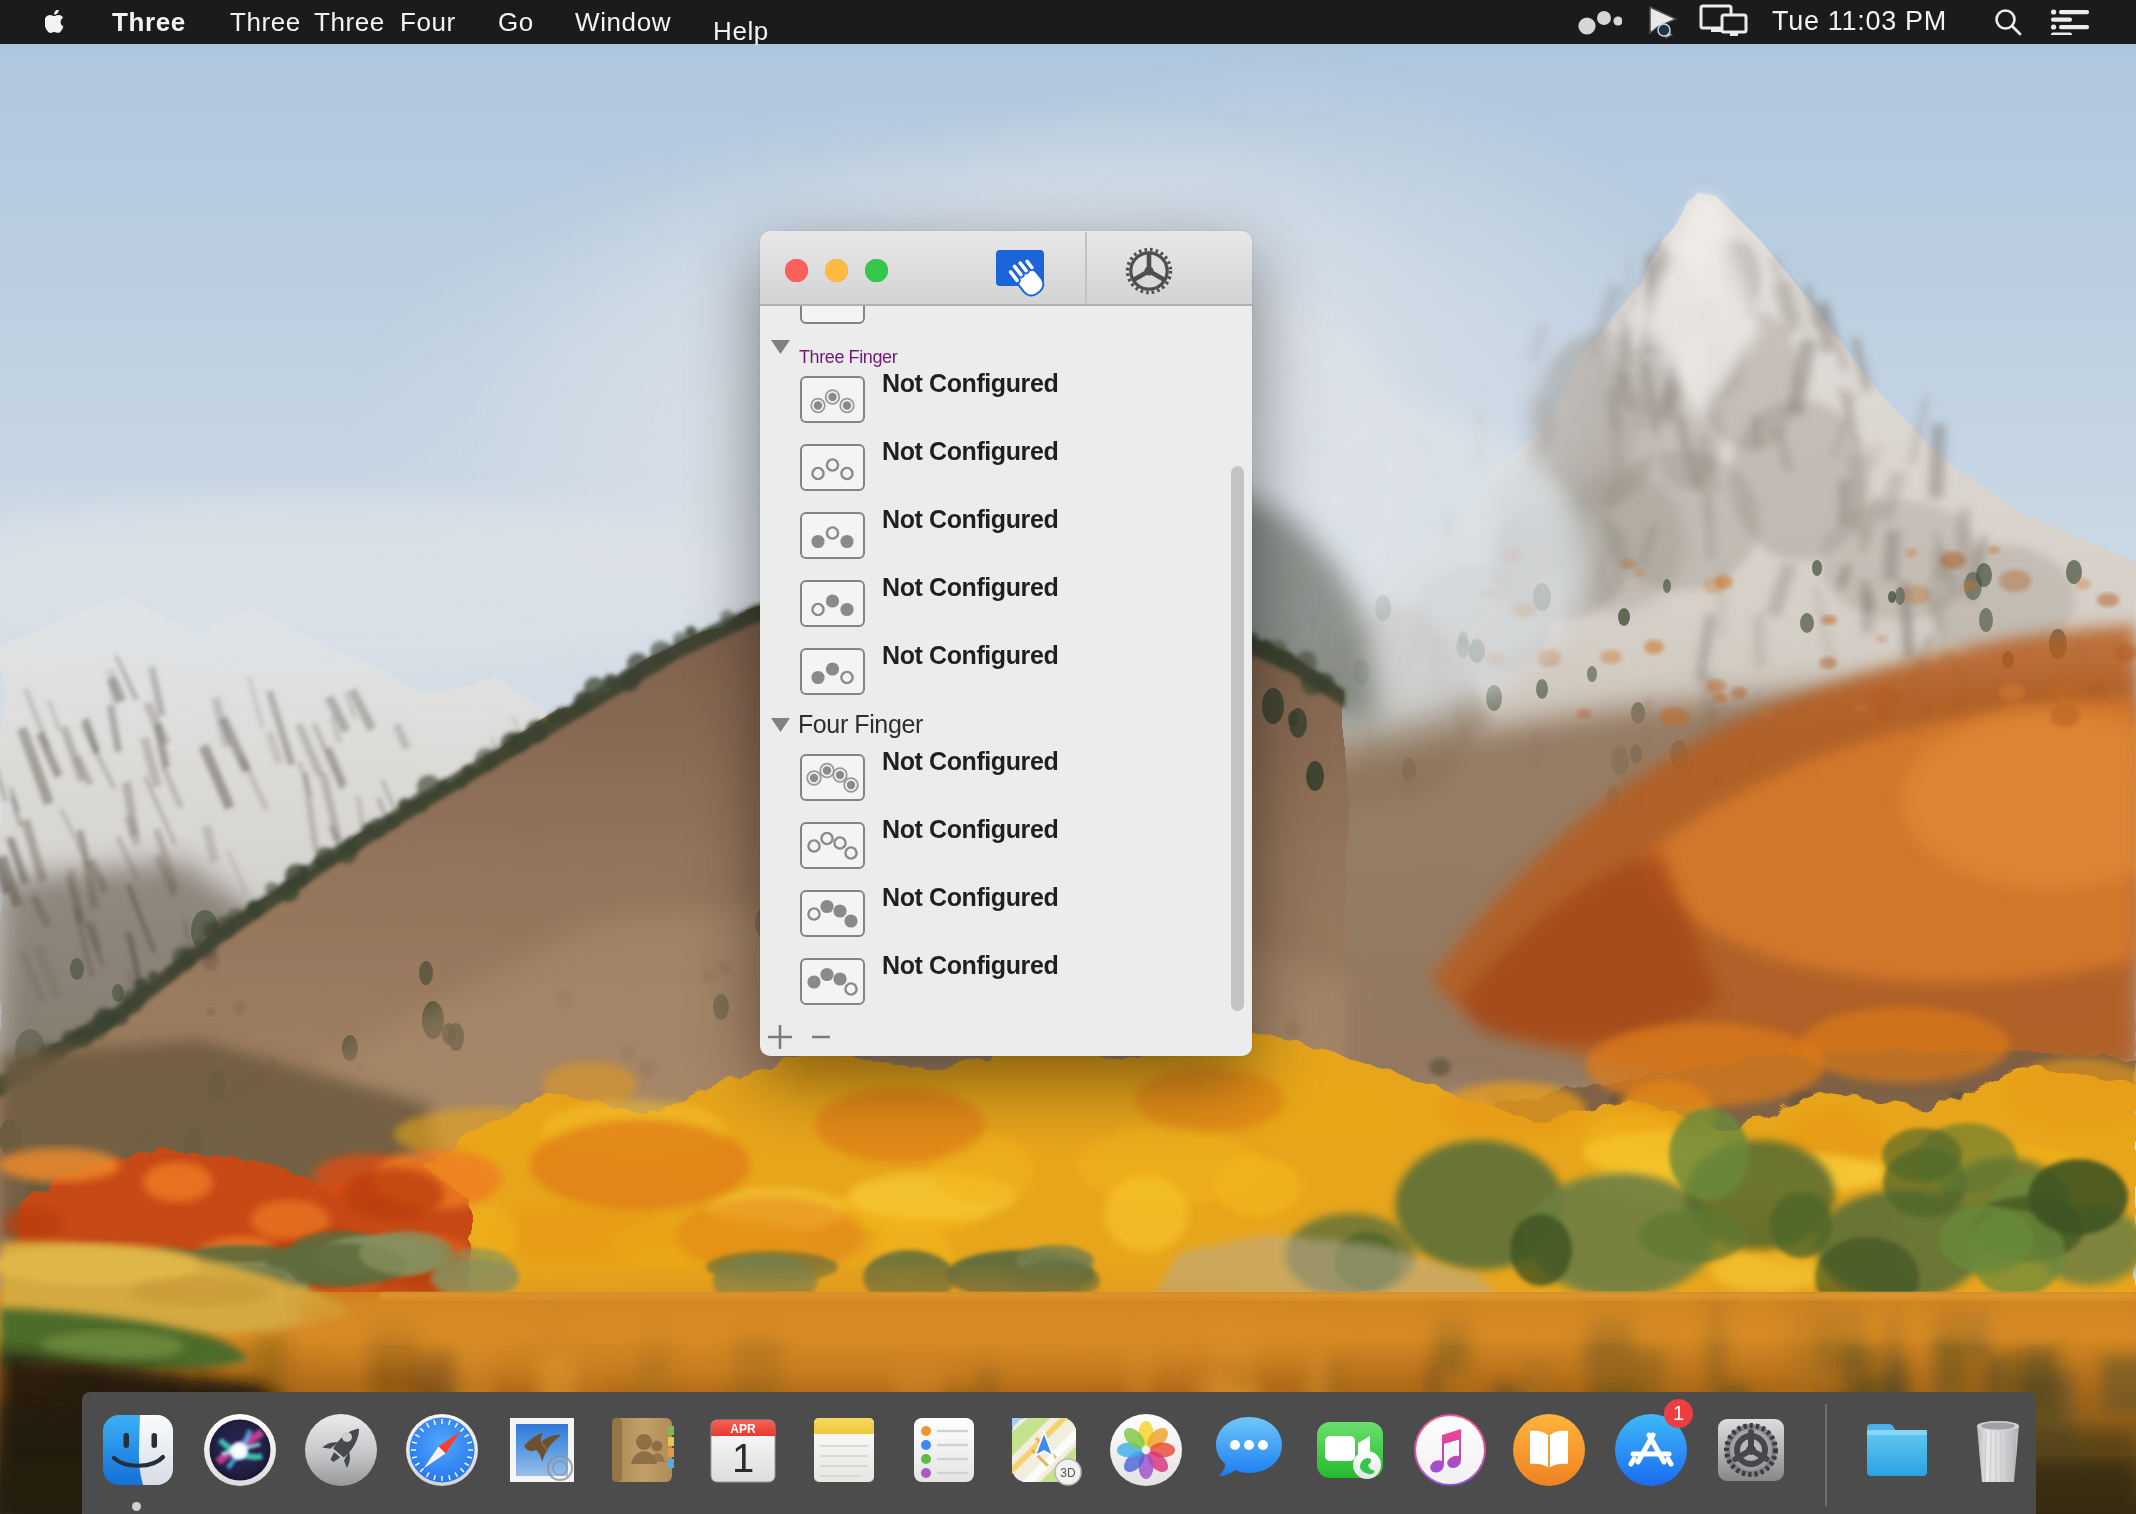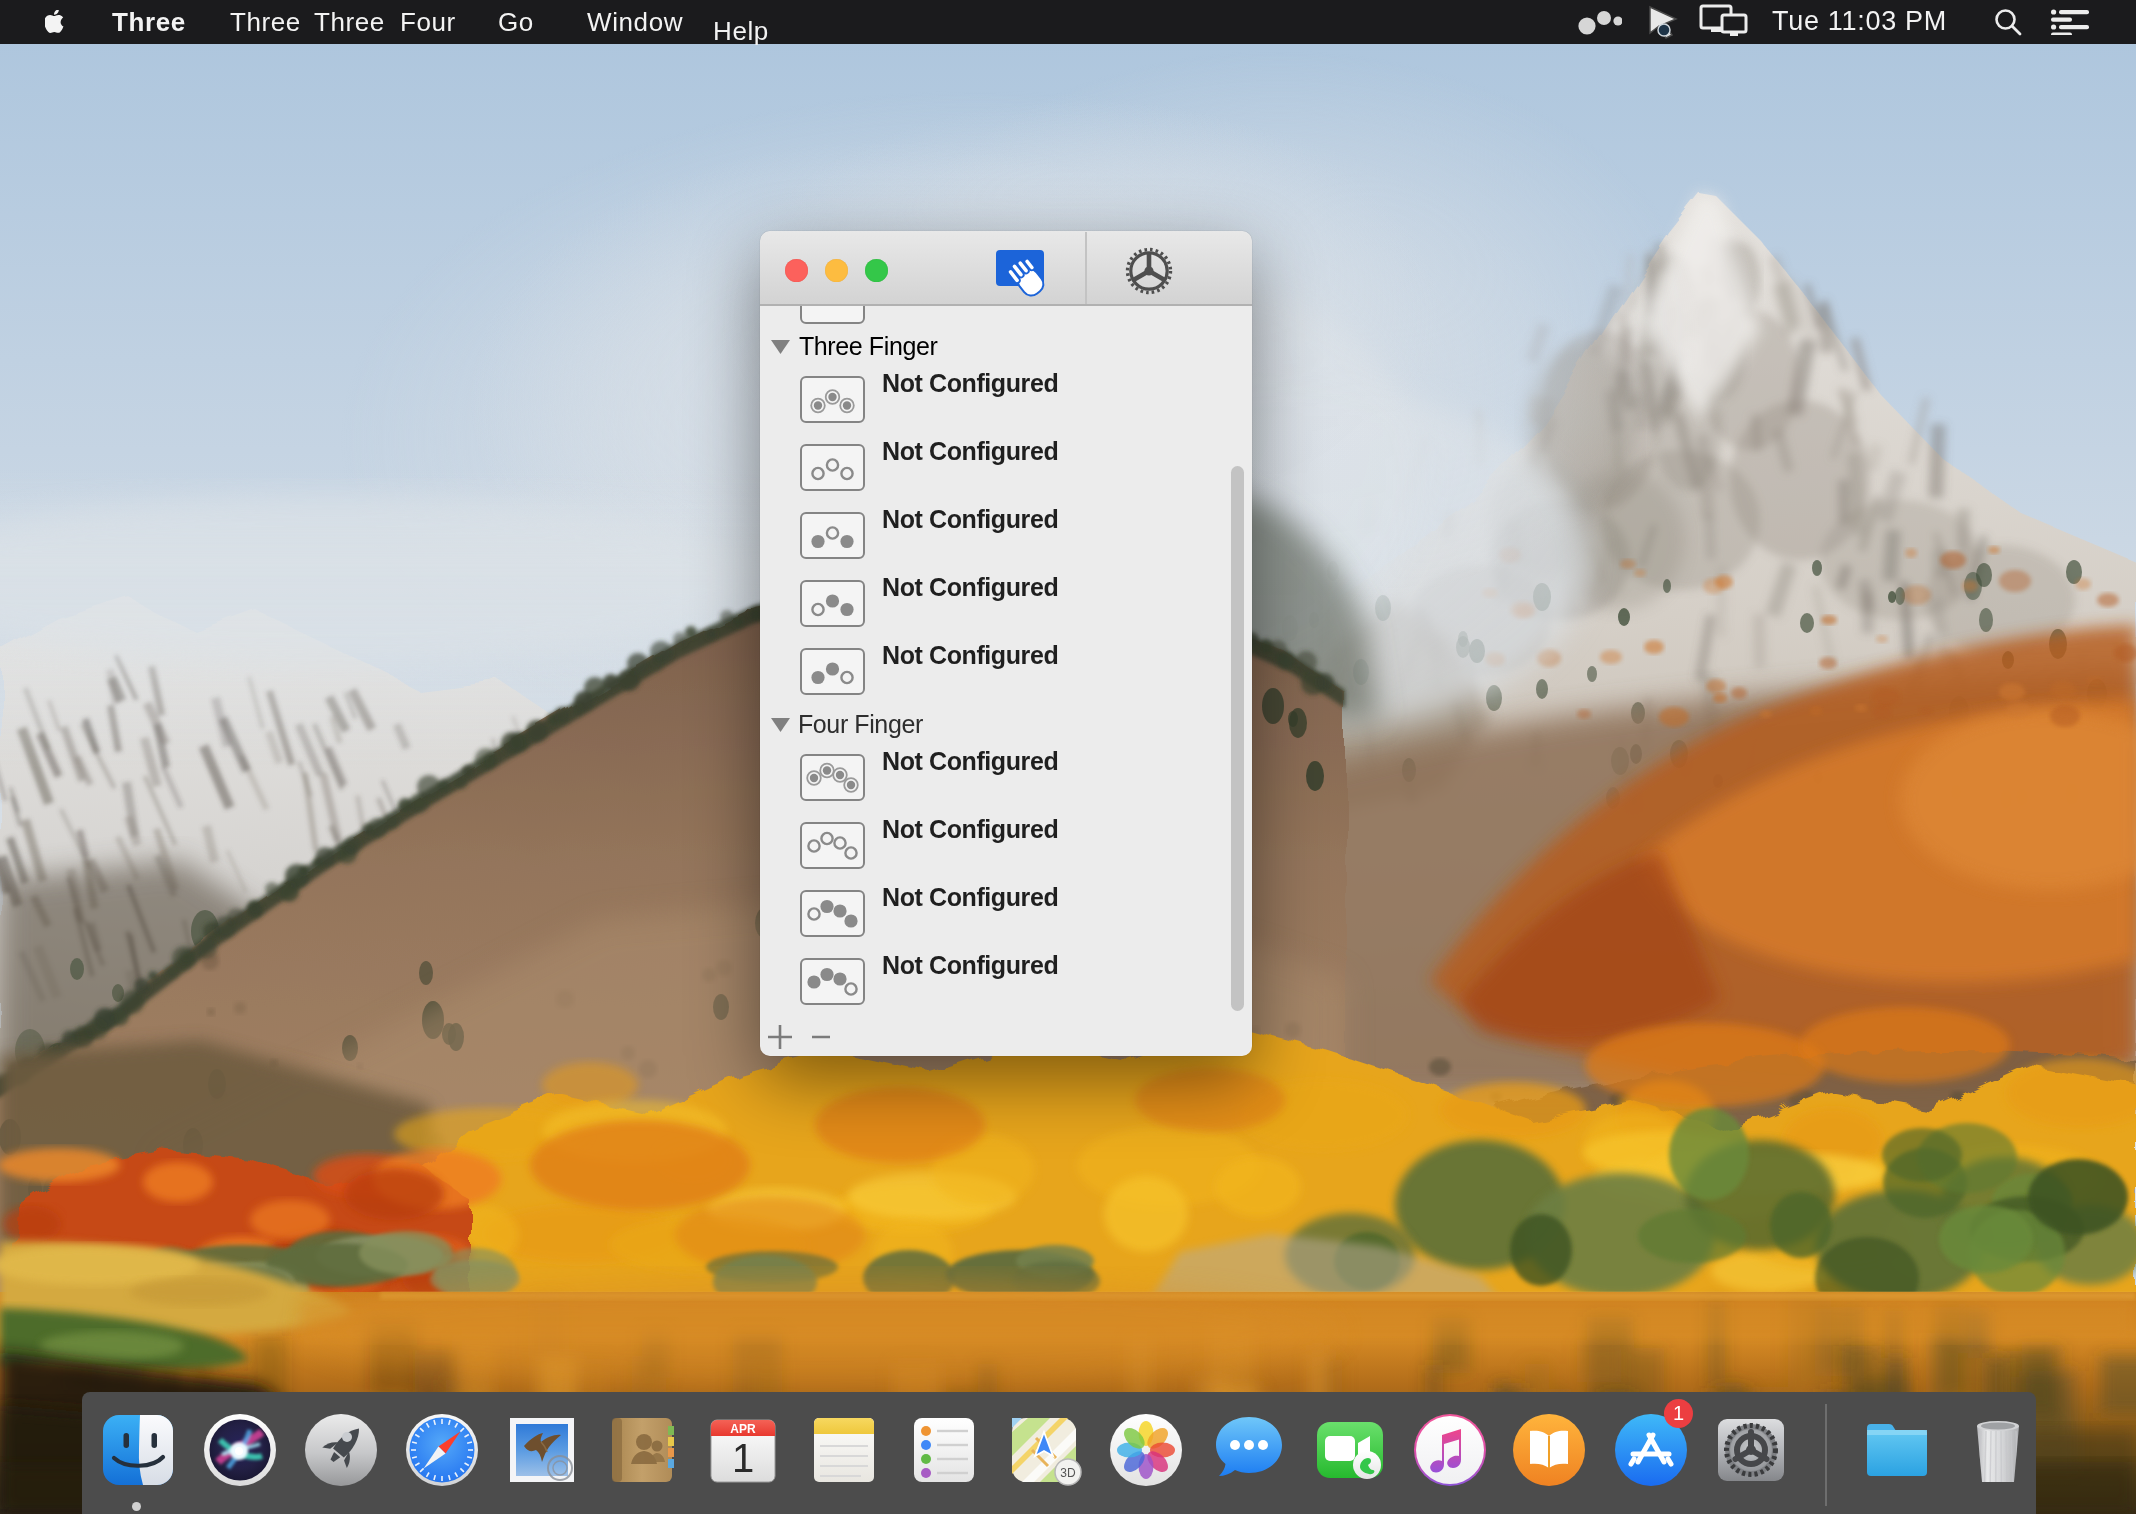--- a/index.html
+++ b/index.html
@@ -857,21 +857,21 @@
         <svg width="19" height="23" viewBox="0 0 19 23" style="display:block">
           <path fill="#f3f3f3" d="M15.6,12.1c0-3.1,2.5-4.6,2.6-4.7c-1.4-2.1-3.6-2.4-4.4-2.4c-1.9-0.2-3.7 1.1-4.6,1.1C8.2,6.1,6.7,5,5.1,5C3.1,5.1,1.2,6.2,0.2,8c-2.1,3.6-0.5,9,1.5,11.9c1,1.4,2.2,3,3.7,3c1.5-0.1,2.1-1,3.9-1c1.8,0,2.3,1,3.9,0.9c1.6,0,2.6-1.5,3.6-2.9c1.1-1.7,1.6-3.3,1.6-3.4C18.4,16.5,15.6,15.4,15.6,12.1z"></path>
           <path fill="#f3f3f3" d="M12.6,3.1c0.8-1,1.4-2.4,1.2-3.8c-1.2,0-2.7,0.8-3.5,1.8C9.5,2,8.9,3.4,9.1,4.7C10.4,4.8,11.8,4.1,12.6,3.1z"></path>
         </svg>
       </div>
       <span style="position:absolute;left:112px;top:7px;font-weight:bold;letter-spacing:0.6px">Three</span>
       <span style="position:absolute;left:230px;top:7px;letter-spacing:0.6px">Three</span>
       <span style="position:absolute;left:314px;top:7px;letter-spacing:0.6px">Three</span>
       <span style="position:absolute;left:400px;top:7px;letter-spacing:0.6px">Four</span>
       <span style="position:absolute;left:498px;top:7px;letter-spacing:0.6px">Go</span>
-      <span style="position:absolute;left:587px;top:7px;letter-spacing:0.6px">Window</span>
+      <span style="position:absolute;left:575px;top:7px;letter-spacing:0.6px">Window</span>
       <span style="position:absolute;left:713px;top:16px;letter-spacing:0.6px">Help</span>
 <div style="position:absolute;left:1578px;top:7px"><svg width="44" height="30" viewBox="0 0 44 30">
           <circle cx="9" cy="19" r="8.6" fill="#d6d6d6"></circle>
           <circle cx="26" cy="11" r="7" fill="#d6d6d6"></circle>
           <circle cx="40" cy="14" r="4.6" fill="#d6d6d6"></circle>
         </svg></div>
 <div style="position:absolute;left:1646px;top:5px"><svg width="36" height="34" viewBox="0 0 36 34">
           <path d="M4,2 L30,14 L18,19 L26,30 L20,33 L13,21 L4,28 Z" fill="#e8e8e8" stroke="#4a4a4a" stroke-width="1.5"></path>
           <circle cx="18" cy="25" r="6" fill="#1e3448" stroke="#cfd6dc" stroke-width="1.5"></circle>
         </svg></div>
@@ -919,21 +919,21 @@
 <line x1="25" y1="25" x2="10.7" y2="33.2"></line>
 <line x1="25" y1="25" x2="39.3" y2="33.2"></line>
 </g>
 <circle cx="25" cy="25" r="4.6" fill="#4e4e4e"></circle>
 </svg>
       <div style="position:absolute;left:0;top:75px;width:100%;height:750px;background:#ececec;border-radius:0 0 10px 10px;overflow:hidden">
         <div style="position:absolute;left:40px;top:-29px;width:65px;height:47px;background:#f4f4f4;border:2px solid #848484;border-radius:6px;box-sizing:border-box"></div>
         <svg style="position:absolute;left:11px;top:34px" width="19" height="14" viewBox="0 0 19 14">
           <path d="M0,0 L19,0 L9.5,14 Z" fill="#808080"></path>
         </svg>
-        <div style="position:absolute;left:39px;top:25px;font-size:25px;line-height:30px;letter-spacing:-0.4px;color:#000000">Three Finger</div>
+        <div style="position:absolute;left:39px;top:36px;font-size:18px;line-height:30px;letter-spacing:-0.4px;color:#701a75">Three Finger</div>
         <div style="position:absolute;left:40px;top:70px;width:65px;height:47px;background:#f4f4f4;border:2px solid #848484;border-radius:6px;box-sizing:border-box"><svg width="61" height="43" viewBox="0 0 61 43">
             <circle cx="16" cy="27.5" r="6.8" fill="none" stroke="#9a9a9a" stroke-width="1.8"></circle>
             <circle cx="16" cy="27.5" r="4.2" fill="#8a8a8a"></circle>
             <circle cx="30.5" cy="19" r="6.8" fill="none" stroke="#9a9a9a" stroke-width="1.8"></circle>
             <circle cx="30.5" cy="19" r="4.2" fill="#8a8a8a"></circle>
             <circle cx="45" cy="27.5" r="6.8" fill="none" stroke="#9a9a9a" stroke-width="1.8"></circle>
             <circle cx="45" cy="27.5" r="4.2" fill="#8a8a8a"></circle>
           </svg></div>
         <div style="position:absolute;left:122px;top:63px;font-size:25px;letter-spacing:-0.4px;font-weight:bold;color:#1f1f1f">Not Configured</div>
         <div style="position:absolute;left:40px;top:138px;width:65px;height:47px;background:#f4f4f4;border:2px solid #848484;border-radius:6px;box-sizing:border-box"><svg width="61" height="43" viewBox="0 0 61 43">

